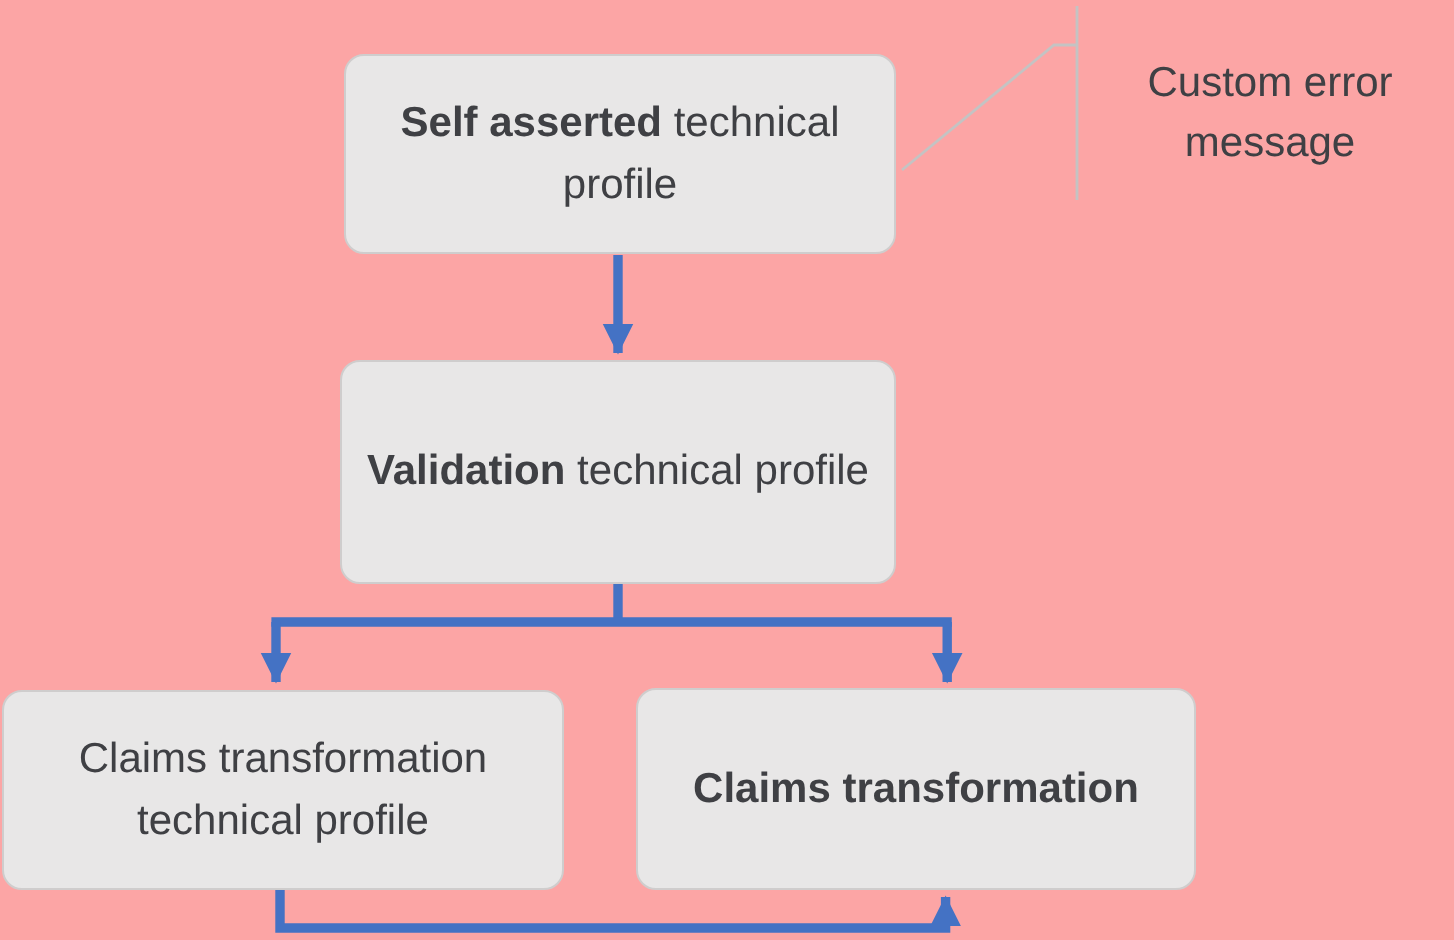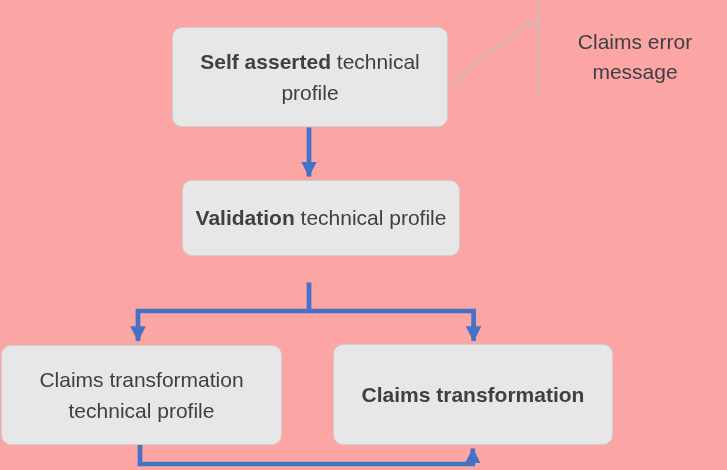--- a/index.html
+++ b/index.html
@@ -67,27 +67,27 @@
     <path class="blue-line" d="M138,311 V341" marker-end="url(#arrowhead)"></path>
     <path class="blue-line" d="M473.6,311 V341" marker-end="url(#arrowhead)"></path>
 
     <path class="blue-line" d="M140,444.5 L140,464 L472.8,464 L472.8,448.5" marker-end="url(#arrowhead)"></path>
   </svg>
 
   <div class="node-box" style="left:172px;top:27px;width:276px;height:100px;">
     <div class="node-text"><span class="b">Self asserted</span><span> technical profile</span></div>
   </div>
 
-  <div class="node-box" style="left:182px;top:180px;width:278px;height:76px;">
+  <div class="node-box" style="left:170px;top:180px;width:278px;height:112px;">
     <div class="node-text"><span class="b">Validation</span><span> technical profile</span></div>
   </div>
 
   <div class="node-box" style="left:1px;top:345px;width:281px;height:100px;justify-content:center;">
     <div class="node-text narrow">Claims transformation technical profile</div>
   </div>
 
-  <div class="node-box" style="left:333px;top:344px;width:280px;height:101px;">
+  <div class="node-box" style="left:318px;top:344px;width:280px;height:101px;">
     <div class="node-text narrow b">Claims transformation</div>
   </div>
 
-  <div class="callout-text">Claims error message</div>
+  <div class="callout-text">Custom error message</div>
 
 </div>
 
 </body></html>

